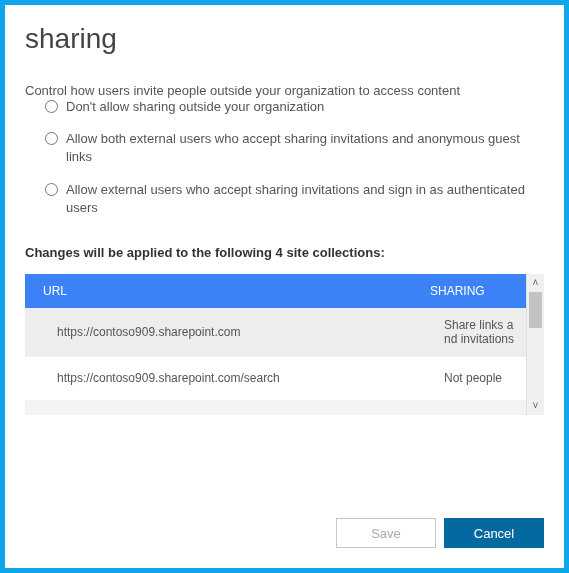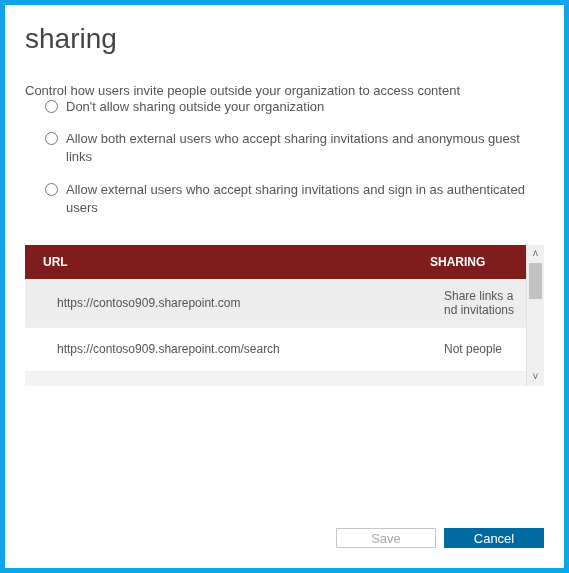--- a/index.html
+++ b/index.html
@@ -57,24 +57,24 @@
     }
     .table-wrap {
       display: flex;
       align-items: stretch;
     }
     .table-inner {
       flex: 1;
     }
     .table-header {
       display: flex;
-      background: #7f1d1d;
+      background: #3b82f6;
       color: #fff;
       font-size: 12px;
-      font-weight: 700;
+      font-weight: 400;
       height: 34px;
       align-items: center;
     }
     .col-url {
       width: 395px;
       padding-left: 18px;
     }
     .col-sharing {
       flex: 1;
       padding-left: 10px;
@@ -134,21 +134,21 @@
     }
     .button-row {
       position: absolute;
       bottom: 20px;
       right: 20px;
       display: flex;
       gap: 8px;
     }
     .btn {
       min-width: 100px;
-      height: 20px;
+      height: 30px;
       font-size: 13px;
       display: flex;
       align-items: center;
       justify-content: center;
       border: none;
       cursor: pointer;
       font-family: inherit;
     }
     .btn-save {
       background: #fff;
@@ -177,20 +177,21 @@
     <label class="radio-option">
       <input type="radio" name="sharing" style="">
       <span>Allow both external users who accept sharing invitations and anonymous guest links</span>
     </label>
     <label class="radio-option">
       <input type="radio" name="sharing" style="">
       <span>Allow external users who accept sharing invitations and sign in as authenticated users</span>
     </label>
   </div>
 
+  <p class="changes-label">Changes will be applied to the following 4 site collections:</p>
 
   <div class="table-wrap">
     <div class="table-inner">
       <div class="table-header">
         <div class="col-url">URL</div>
         <div class="col-sharing">SHARING</div>
       </div>
       <div class="table-row">
         <div class="col-url">https://contoso909.sharepoint.com</div>
         <div class="col-sharing">Share links and invitations</div>

